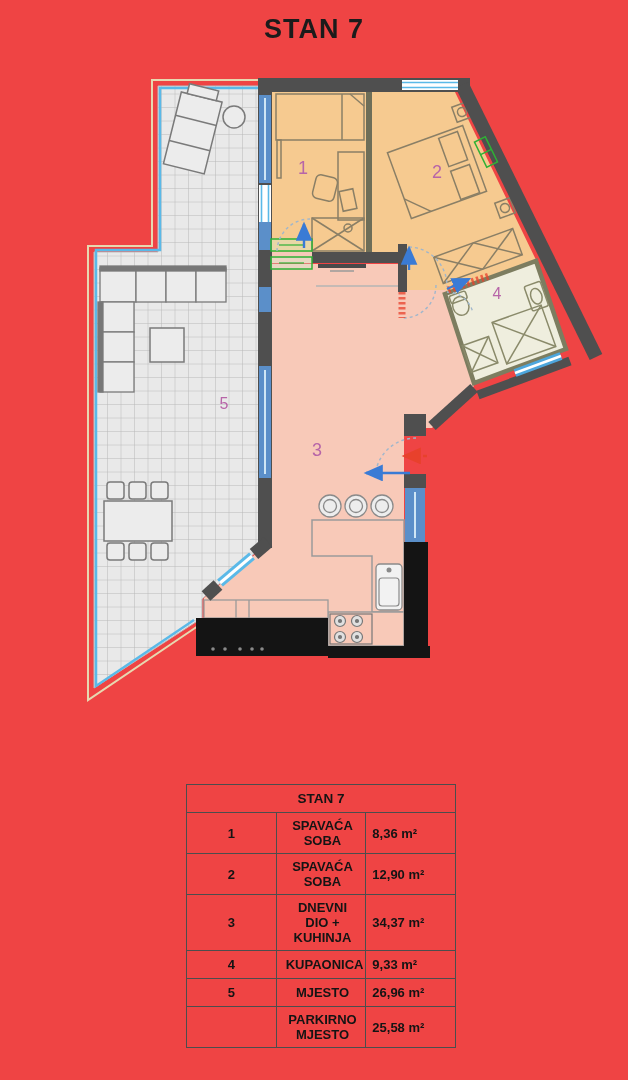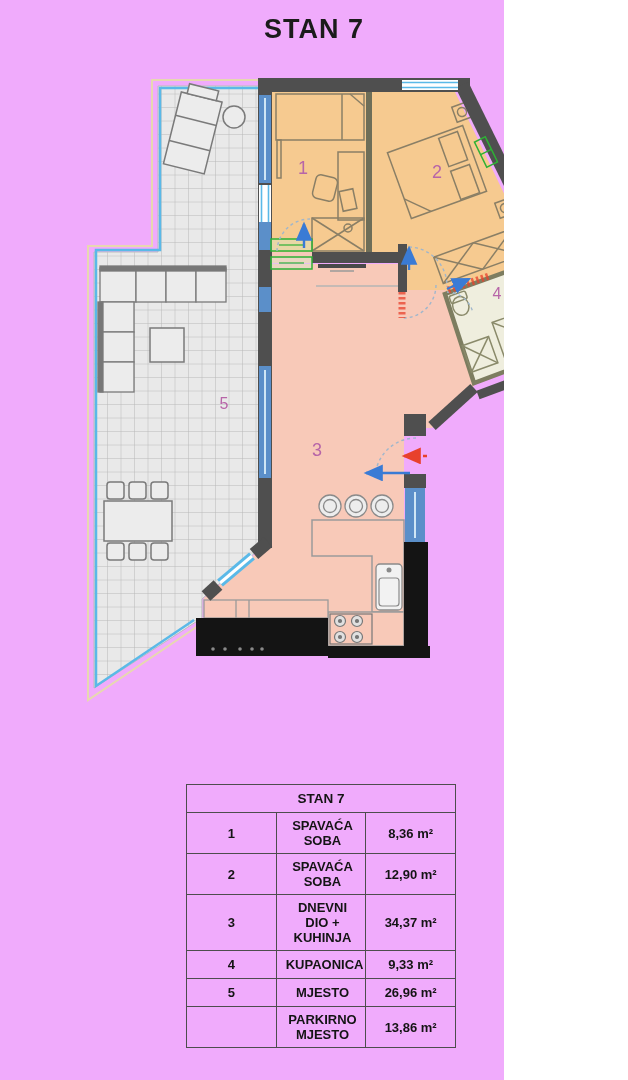--- a/index.html
+++ b/index.html
@@ -1,26 +1,26 @@
 <!DOCTYPE html>
 <html><head>
 <meta charset="utf-8">
 <style>
   html,body{margin:0;padding:0;background:#ffffff;}
-  .page{position:relative;width:504px;height:1080px;background:#f0abfc;overflow:hidden;
+  .page{position:relative;width:628px;height:1080px;background:#ef4444;overflow:hidden;
         font-family:"Liberation Sans", sans-serif;}
   .title{position:absolute;top:14px;left:0;width:628px;text-align:center;
          font-size:27px;font-weight:600;letter-spacing:1px;color:#1b1b1b;}
   .plan{position:absolute;top:0;left:0;}
   .areas-table{position:absolute;top:784px;left:186px;border-collapse:collapse;
                font-size:13px;font-weight:600;color:#141414;table-layout:fixed;width:270px;}
   .areas-table td{border:1.6px solid #4d4d4d;padding:5px 6px;height:17px;vertical-align:middle;}
   .areas-table td.c-num{width:26px;text-align:center;}
   .areas-table td.c-name{width:152px;text-align:center;padding-left:9px;}
-  .areas-table td.c-area{width:82px;text-align:center;}
+  .areas-table td.c-area{width:82px;}
   .areas-table td.thead{text-align:center;font-size:13.5px;font-weight:700;}
 </style>
 </head>
 <body>
 
 <div class="page">
 
   <div class="title">STAN 7</div>
 
   <svg class="plan" width="628" height="730" viewBox="0 0 628 730" xmlns="http://www.w3.org/2000/svg">
@@ -288,18 +288,18 @@
         <td class="c-area">9,33 m²</td>
       </tr>
       <tr>
         <td class="c-num">5</td>
         <td class="c-name">MJESTO</td>
         <td class="c-area">26,96 m²</td>
       </tr>
       <tr>
         <td class="c-num"></td>
         <td class="c-name">PARKIRNO MJESTO</td>
-        <td class="c-area">13,86 m²</td>
+        <td class="c-area">25,58 m²</td>
       </tr>
     </tbody>
   </table>
 
 </div>
 
 </body></html>

